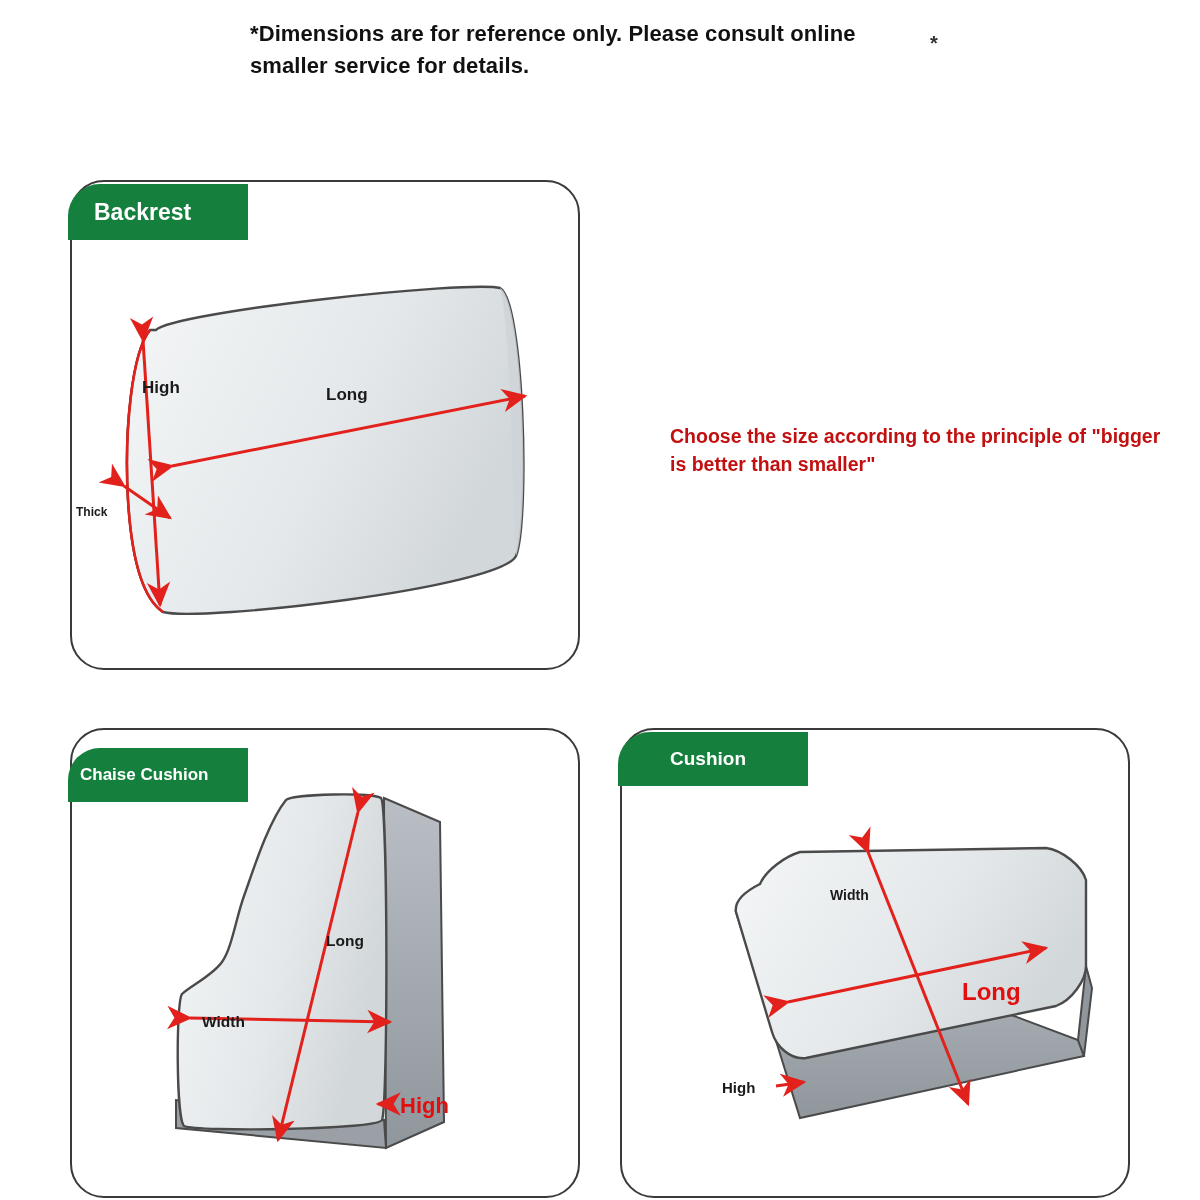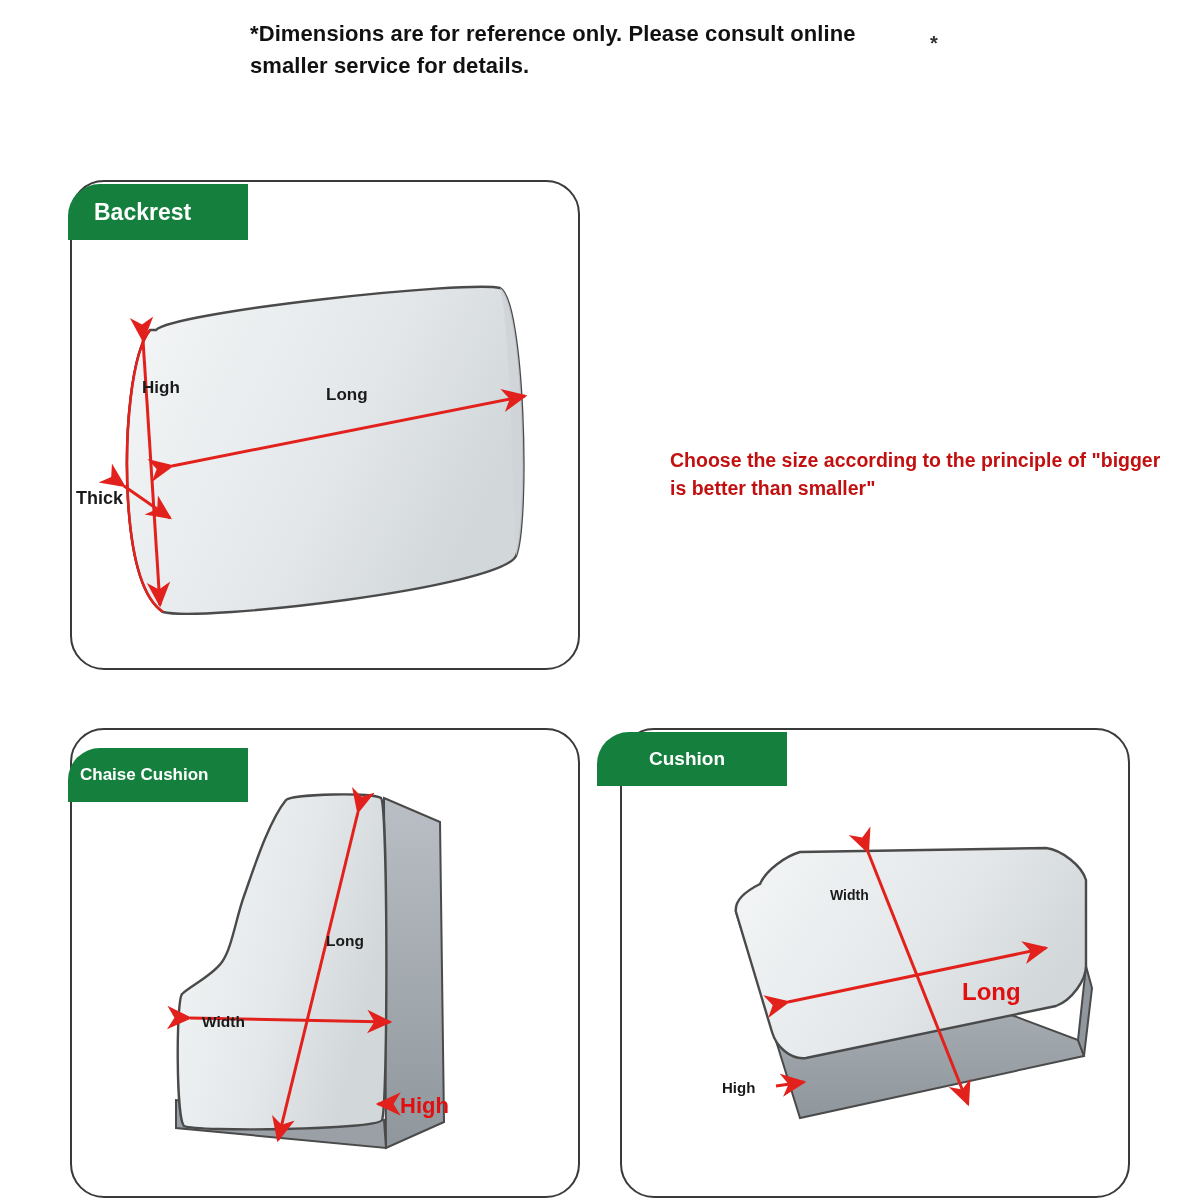--- a/index.html
+++ b/index.html
@@ -90,21 +90,21 @@
   #tag-chaise {
     left: 68px;
     top: 748px;
     width: 180px;
     height: 54px;
     border-top-left-radius: 32px;
     padding-left: 12px;
     font-size: 17px;
   }
   #tag-cushion {
-    left: 597px;
+    left: 618px;
     top: 732px;
     width: 190px;
     height: 54px;
     border-top-left-radius: 32px;
     padding-left: 52px;
     font-size: 19px;
   }
 
   
   .side-title {
@@ -113,21 +113,21 @@
     top: 355px;
     width: 560px;
     font-size: 27px;
     font-weight: bold;
     color: #d81111;
     letter-spacing: -0.1px;
   }
   .side-sub {
     position: absolute;
     left: 670px;
-    top: 446px;
+    top: 422px;
     width: 500px;
     font-size: 19.5px;
     font-weight: bold;
     color: #c21010;
     line-height: 1.45;
   }
 
   
   svg.art {
     position: absolute;
@@ -146,21 +146,21 @@
   }
   .lbl-red {
     position: absolute;
     font-weight: bold;
     color: #e10f0f;
     white-space: nowrap;
   }
 
   #lbl-bk-high   { left: 142px; top: 378px; font-size: 17px; }
   #lbl-bk-long   { left: 326px; top: 385px; font-size: 17px; }
-  #lbl-bk-thick  { left: 76px;  top: 488px; font-size: 18px; }
+  #lbl-bk-thick  { left: 76px;  top: 505px; font-size: 12px; }
 
   #lbl-ch-long   { left: 326px; top: 932px; font-size: 15.5px; }
   #lbl-ch-width  { left: 202px; top: 1013px; font-size: 15.5px; }
   #lbl-ch-high   { left: 400px; top: 1093px; font-size: 22px; }
 
   #lbl-cu-width  { left: 830px; top: 887px; font-size: 14px; }
   #lbl-cu-long   { left: 962px; top: 978px; font-size: 24px; }
   #lbl-cu-high   { left: 722px; top: 1079px; font-size: 15px; }
 </style>
 </head>

